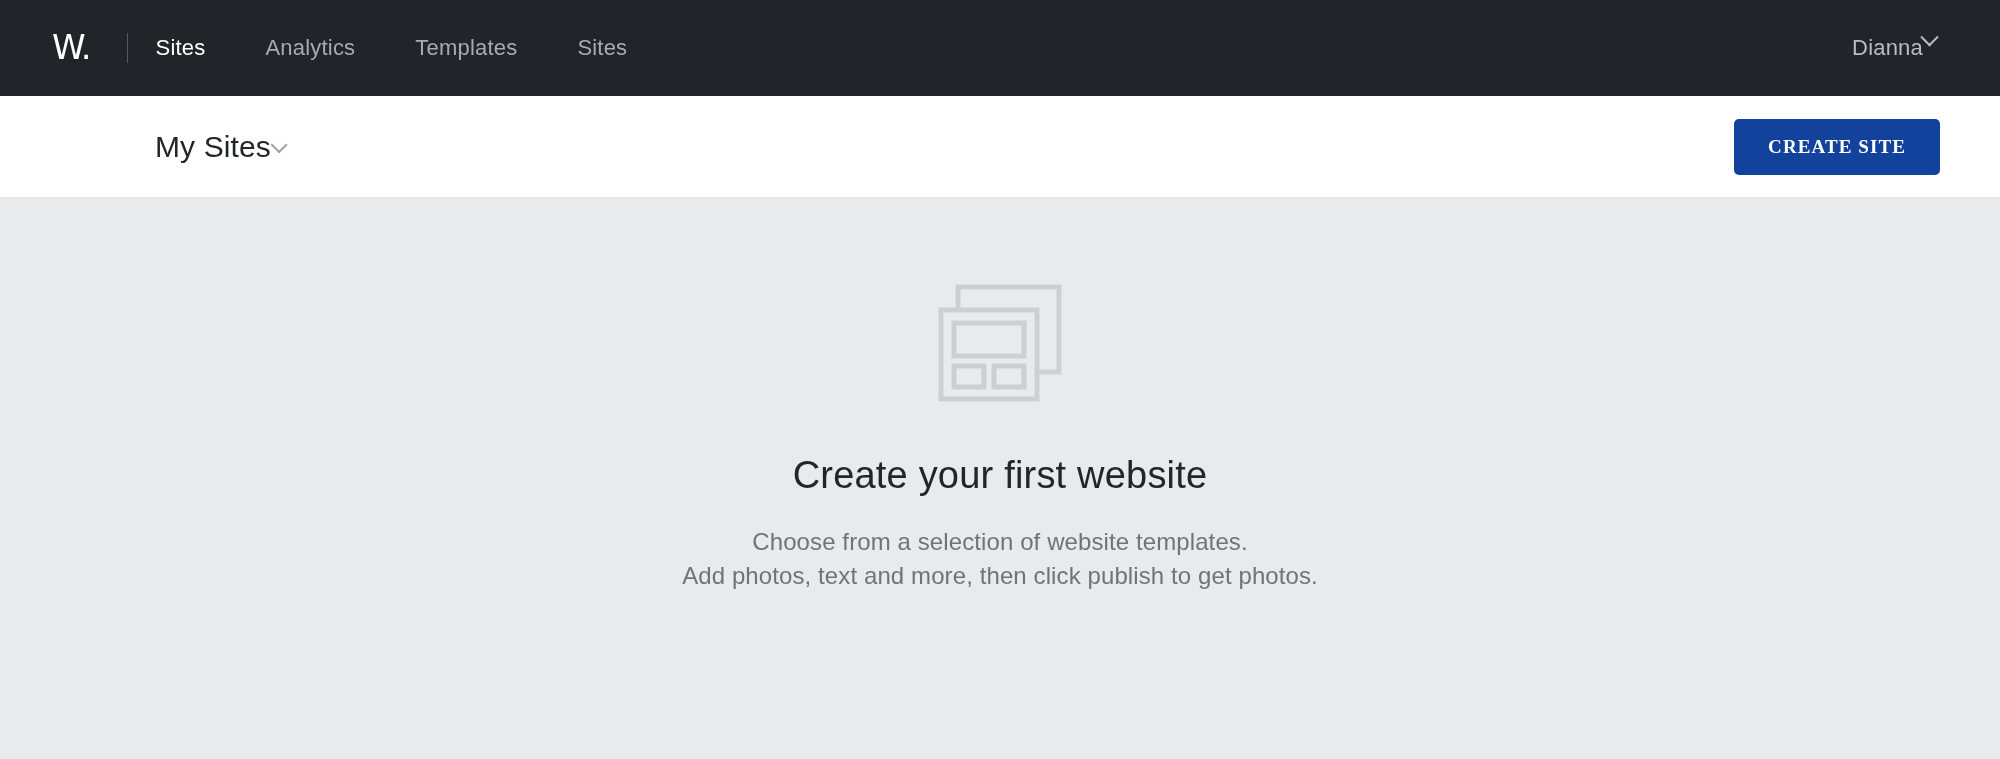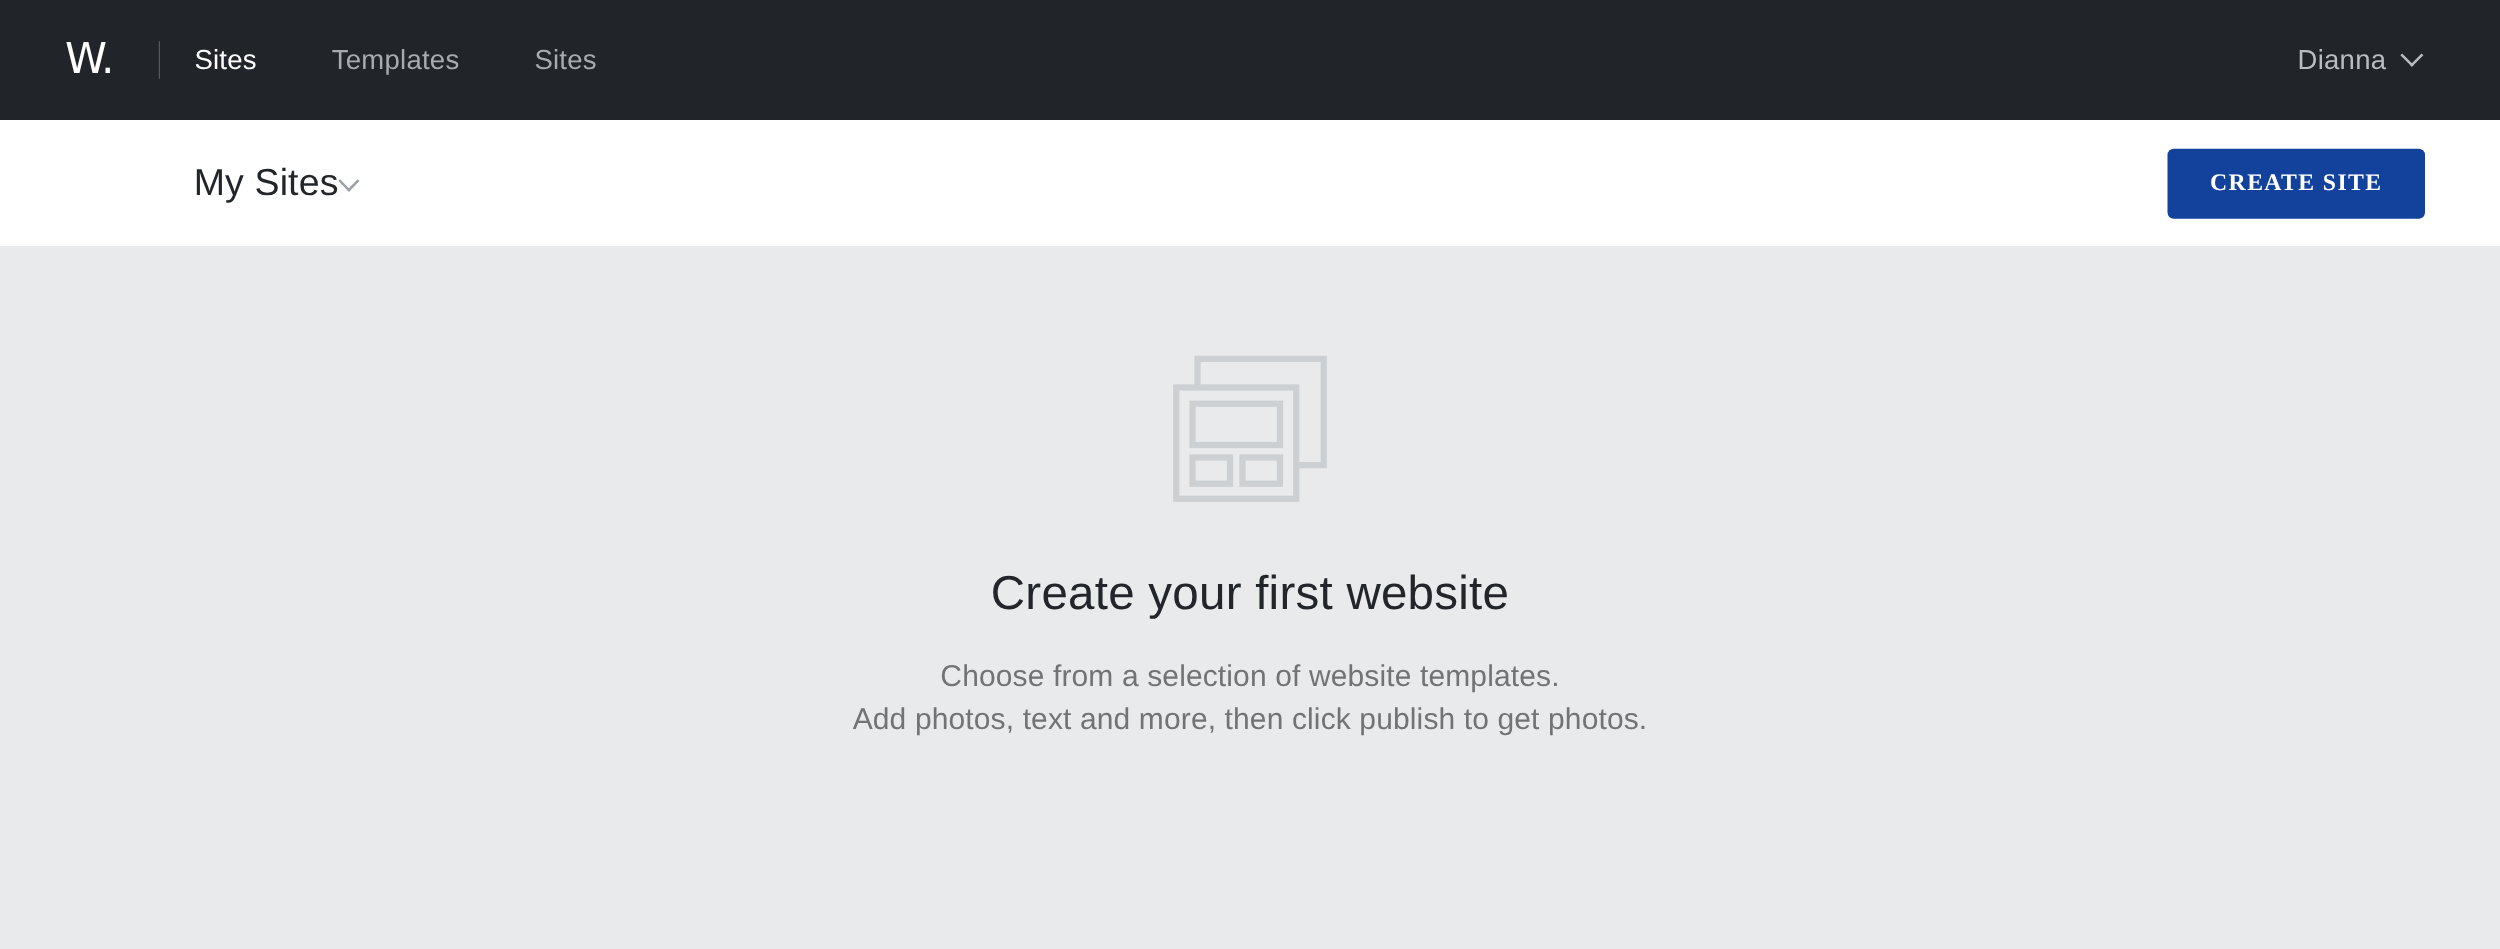--- a/index.html
+++ b/index.html
@@ -67,22 +67,21 @@
 
   .nav-item.active {
     color:#ffffff;
     font-weight:400;
   }
 
   .topbar-spacer { flex:1; }
 
   .user-menu {
     display:flex;
-    align-items:center;
-    gap:14px;
+    align-items:flex-start;
     cursor:pointer;
     padding:8px 4px;
   }
 
   .user-name {
     font-size:22px;
     color:#b9bdc1;
     letter-spacing:0.2px;
   }
 
@@ -187,20 +186,23 @@
     <span class="brand-logo">W.</span>
   </div>
 
   <div class="brand-divider"></div>
 
   <nav class="nav">
     <div class="nav-item active">
       <span>Sites</span>
     </div>
     <div class="nav-item">
+      <span>Analytics</span>
+    </div>
+    <div class="nav-item">
       <span>Templates</span>
     </div>
     <div class="nav-item">
       <span>Sites</span>
     </div>
   </nav>
 
   <div class="topbar-spacer"></div>
 
   <div class="user-menu">

